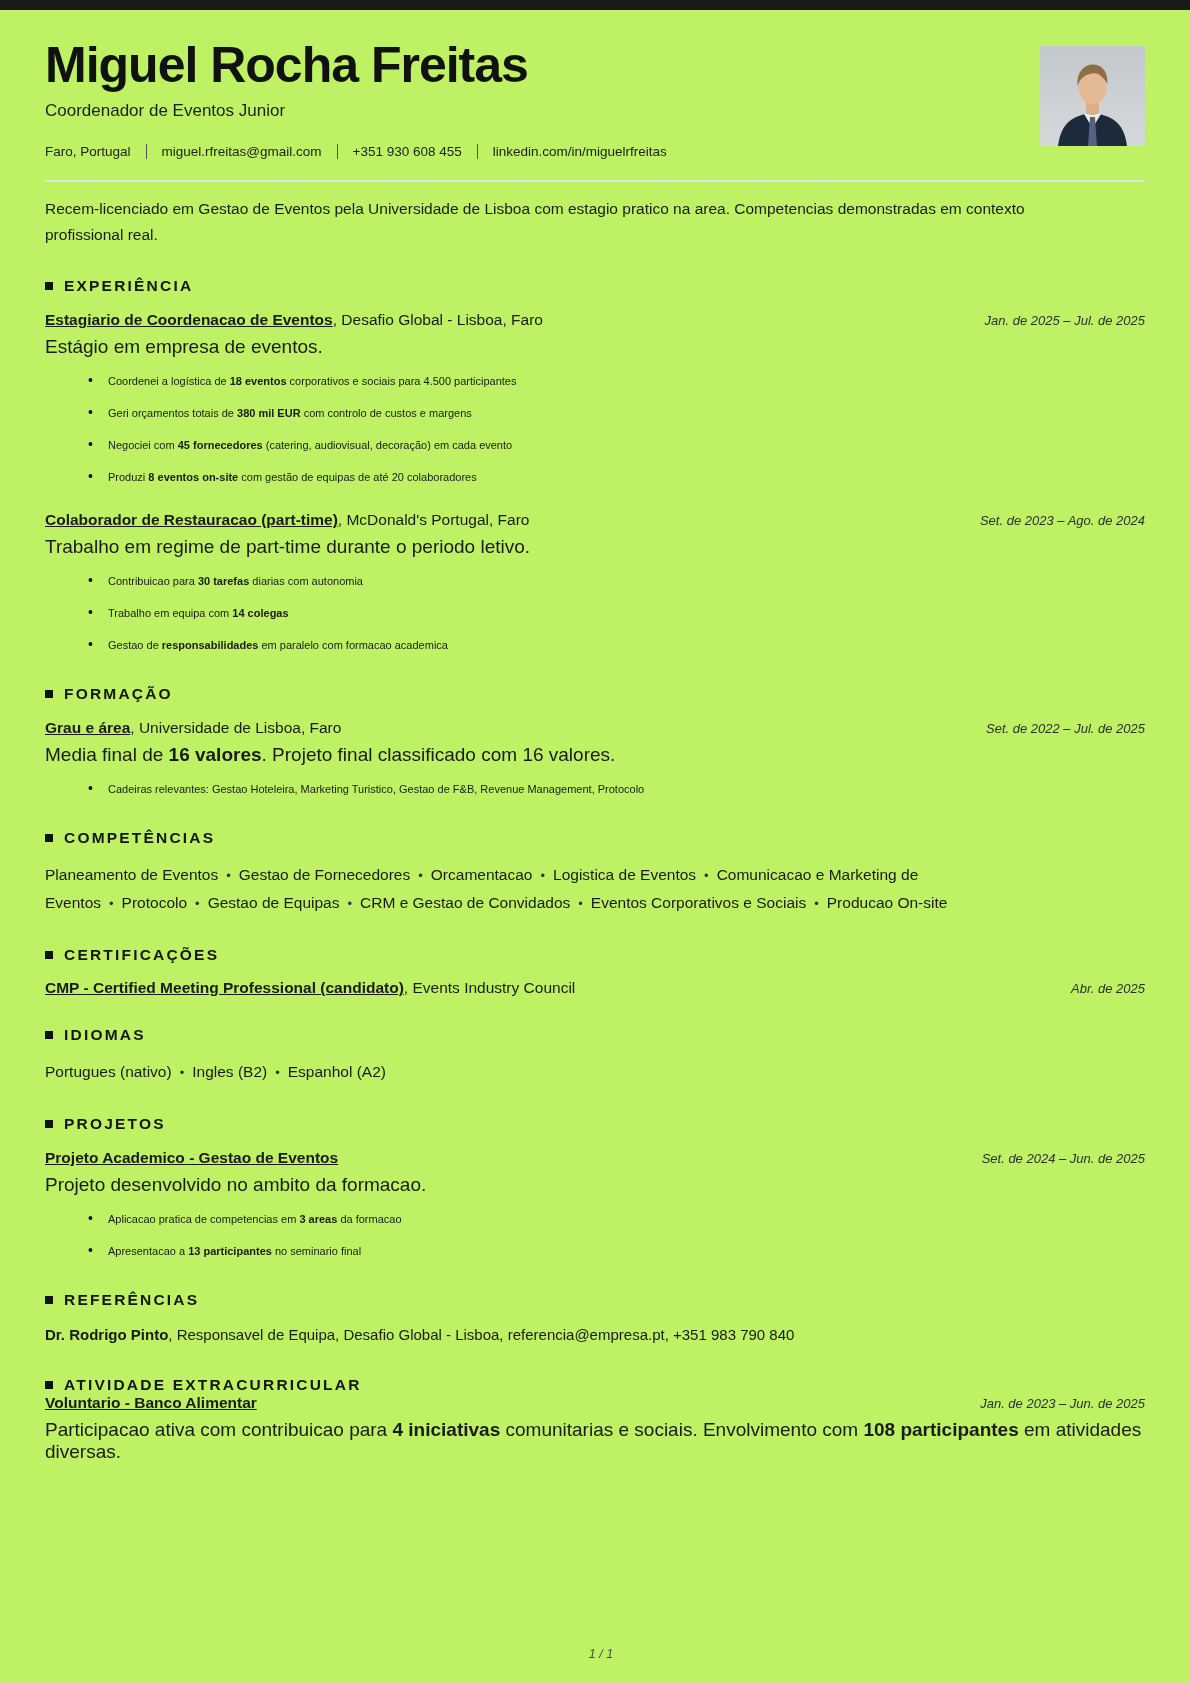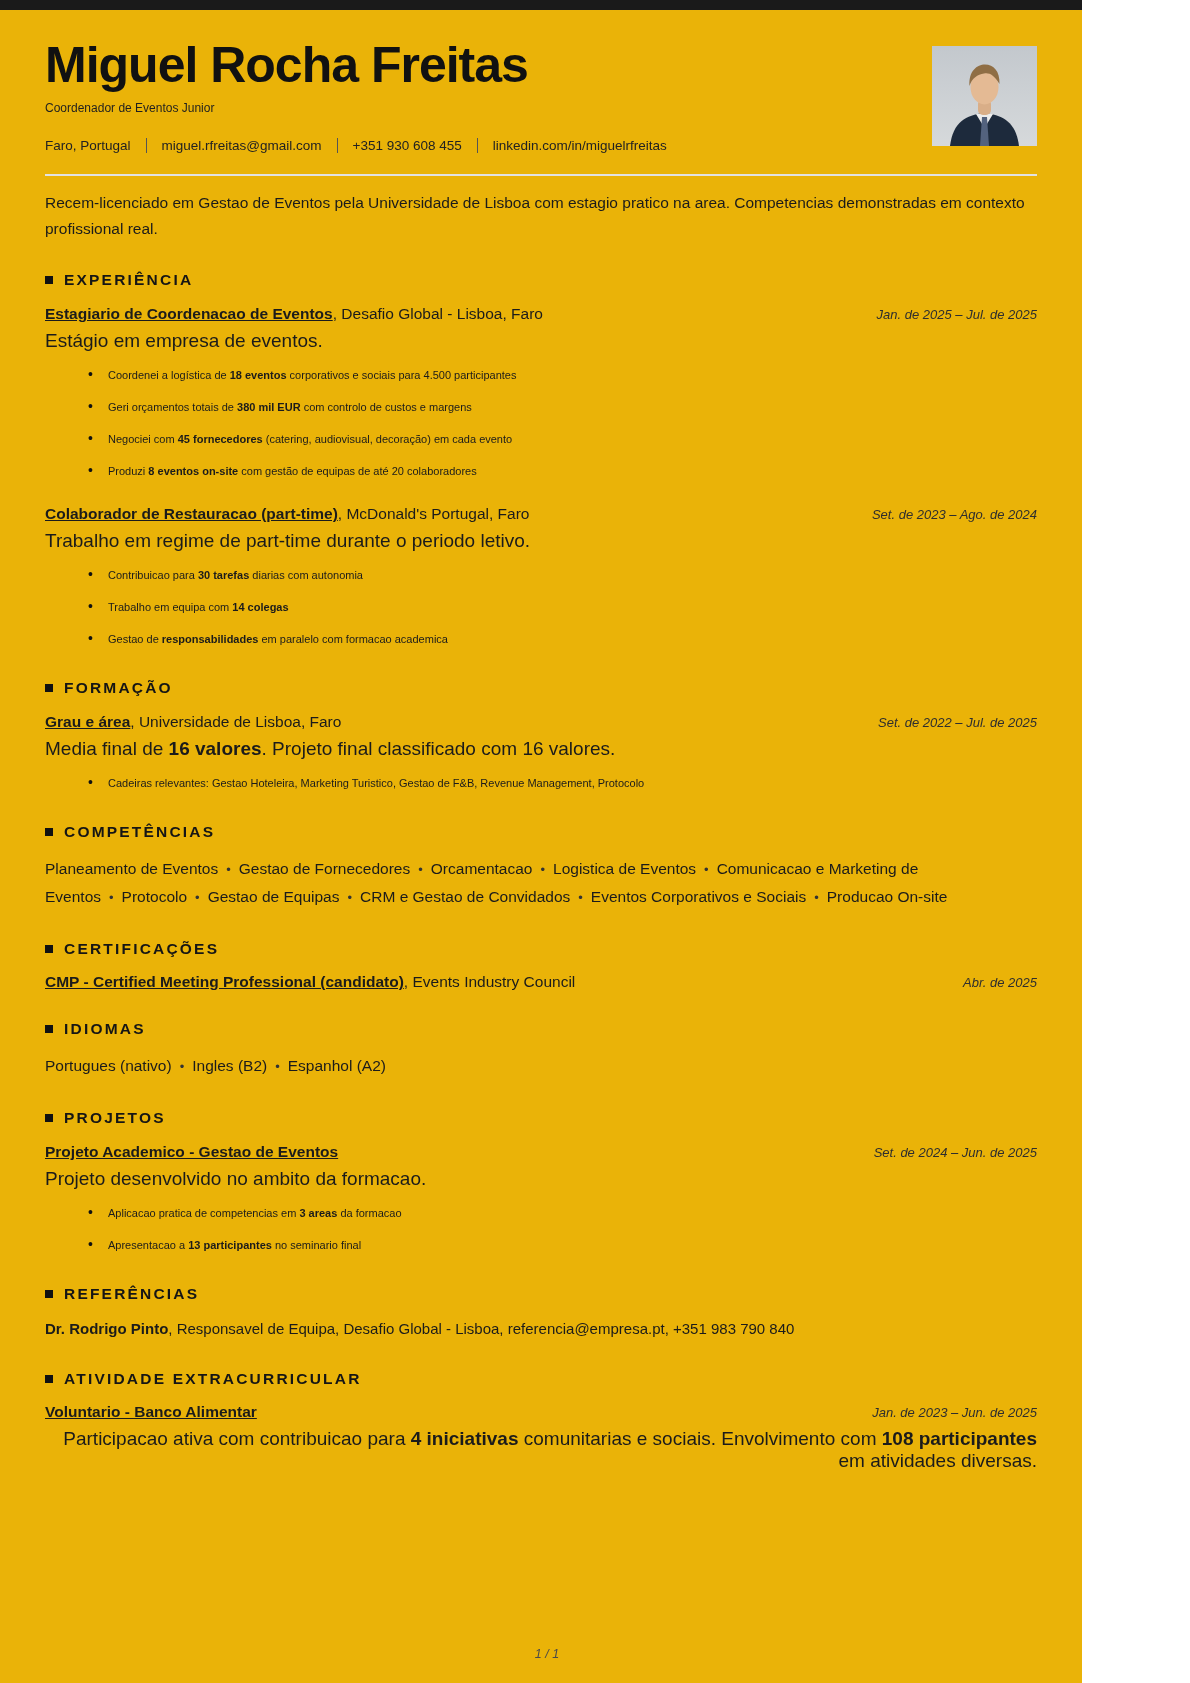--- a/index.html
+++ b/index.html
@@ -1,25 +1,25 @@
 <!DOCTYPE html>
 <html lang="pt"><head>
 <meta charset="utf-8">
 <style>
   html,body{margin:0;padding:0;background:#ffffff;}
   body{width:1190px;font-family:"Liberation Sans","DejaVu Sans",sans-serif;color:#1b1b1b;
        -webkit-font-smoothing:antialiased;}
-  .page{position:relative;width:1082px;height:1683px;background:#eab308;overflow:hidden;}
+  .page{position:relative;width:1190px;height:1683px;background:#bef264;overflow:hidden;}
   .topbar{position:absolute;top:0;left:0;width:100%;height:10px;background:#1a1a1a;}
   .content{padding:38px 45px 0 45px;}
 
   
   .hdr{position:relative;}
   .name{font-size:50px;font-weight:800;letter-spacing:-1px;line-height:1.08;color:#111;margin:0;}
-  .jobtitle{font-size:12px;color:#1f1f1f;margin-top:9px;}
+  .jobtitle{font-size:17px;color:#1f1f1f;margin-top:9px;}
   .contacts{display:flex;align-items:center;margin-top:23px;font-size:13.5px;color:#222;}
   .contacts .vbar{display:inline-block;width:1px;height:15px;background:#555;margin:0 15px;}
   .photo{position:absolute;top:8px;right:0;width:105px;height:100px;display:block;}
   .rule{border:none;border-top:2px solid #e2e2e2;margin:21px 0 0 0;}
 
   
   .summary{margin-top:14px;font-size:15.5px;line-height:26px;color:#1b1b1b;max-width:1020px;}
 
   
   .section{margin-top:29px;}
@@ -193,21 +193,21 @@
         <span>REFERÊNCIAS</span>
       </div>
       <div class="inline"><b>Dr. Rodrigo Pinto</b><span>, Responsavel de Equipa, Desafio Global - Lisboa, referencia@empresa.pt, +351 983 790 840</span></div>
     </div>
 
     <div class="section">
       <div class="sec-h">
         <span class="sq"></span>
         <span>ATIVIDADE EXTRACURRICULAR</span>
       </div>
-      <div class="entry" style="margin-top:15px;text-align:right;">
+      <div class="entry" style="margin-top:0;">
         <div class="erow">
           <div class="etitle"><b>Voluntario - Banco Alimentar</b></div>
           <div class="edate">Jan. de 2023 – Jun. de 2025</div>
         </div>
         <div class="esub"><span>Participacao ativa com contribuicao para </span><b>4 iniciativas</b><span> comunitarias e sociais. Envolvimento com </span><b>108 participantes</b><span> em atividades diversas.</span></div>
       </div>
     </div>
 
   </div>
 

